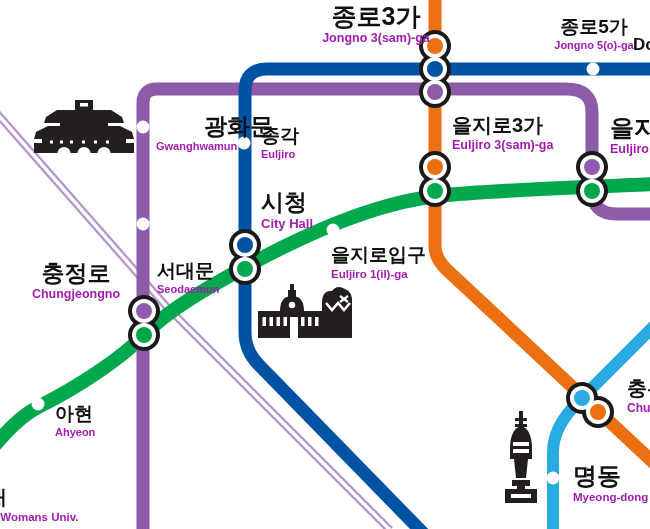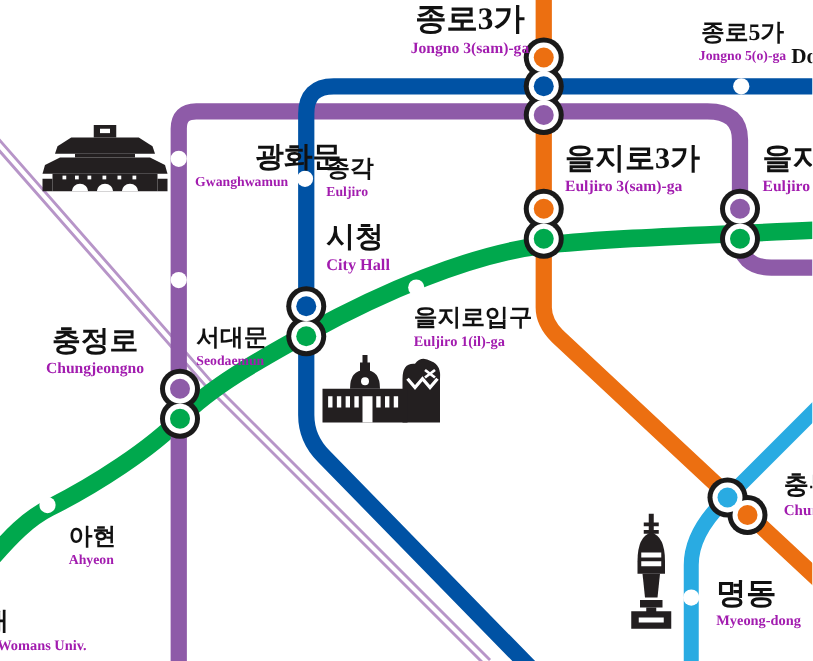--- a/index.html
+++ b/index.html
@@ -1,18 +1,18 @@
 <!DOCTYPE html>
 <html><head>
 <meta charset="utf-8">
 <style>
   html,body { margin:0; padding:0; background:#fff; }
   #stage {
     position:relative; width:650px; height:529px; overflow:hidden;
-    background:#ffffff; font-family:Liberation Serif, serif;
+    background:#ffffff; font-family:Liberation Sans, sans-serif;
   }
   #map-svg { position:absolute; left:0; top:0; }
   .st { position:absolute; line-height:1.05; color:#111; white-space:nowrap; }
   .st .ko { display:block; font-weight:bold; color:#111; }
   .st .en { display:block; font-weight:bold; color:#a21caf; margin-top:3px; }
   .center { text-align:center; }
 </style>
 </head>
 <body>
 
@@ -173,50 +173,50 @@
     <span class="ko" style="font-size:23px;margin-left:48px;">광화문</span>
     <span class="en" style="font-size:11px;">Gwanghwamun</span>
   </div>
 
   <div class="st" style="left:261px; top:126px;">
     <span class="ko" style="font-size:19px;">종각</span>
     <span class="en" style="font-size:11px;">Euljiro</span>
   </div>
 
   <div class="st" style="left:261px; top:178px;">
-    <span class="ko" style="font-size:23px;">시청</span>
+    <span class="ko" style="font-size:23px;margin-top:12px;">시청</span>
     <span class="en" style="font-size:13px;">City Hall</span>
   </div>
 
   <div class="st" style="left:157px; top:213px;margin-top:48px;">
     <span class="ko" style="font-size:19px;">서대문</span>
     <span class="en" style="font-size:11px;">Seodaemun</span>
   </div>
 
   <div class="st" style="left:452px; top:115px;">
-    <span class="ko" style="font-size:24px;">을지로3가</span>
+    <span class="ko" style="font-size:20px;">을지로3가</span>
     <span class="en" style="font-size:12.5px;">Euljiro 3(sam)-ga</span>
   </div>
 
   <div class="st" style="left:610px; top:115px;">
     <span class="ko" style="font-size:24px;">을지로4가</span>
     <span class="en" style="font-size:12.5px;">Euljiro 4(sa)-ga</span>
   </div>
 
   <div class="st" style="left:331px; top:245px;">
     <span class="ko" style="font-size:19px;">을지로입구</span>
     <span class="en" style="font-size:11.5px;">Euljiro 1(il)-ga</span>
   </div>
 
   <div class="st center" style="left:14px; top:261px; width:124px;">
     <span class="ko" style="font-size:23px;">충정로</span>
     <span class="en" style="font-size:12.5px;">Chungjeongno</span>
   </div>
 
-  <div class="st" style="left:55px; top:420px;">
+  <div class="st" style="left:55px; top:404px;">
     <span class="ko" style="font-size:19px;">아현</span>
     <span class="en" style="font-size:11px;">Ahyeon</span>
   </div>
 
   <div class="st" style="left:573px; top:463px;">
     <span class="ko" style="font-size:24px;">명동</span>
     <span class="en" style="font-size:11.5px;">Myeong-dong</span>
   </div>
 
   <div class="st" style="left:627px; top:378px;">

